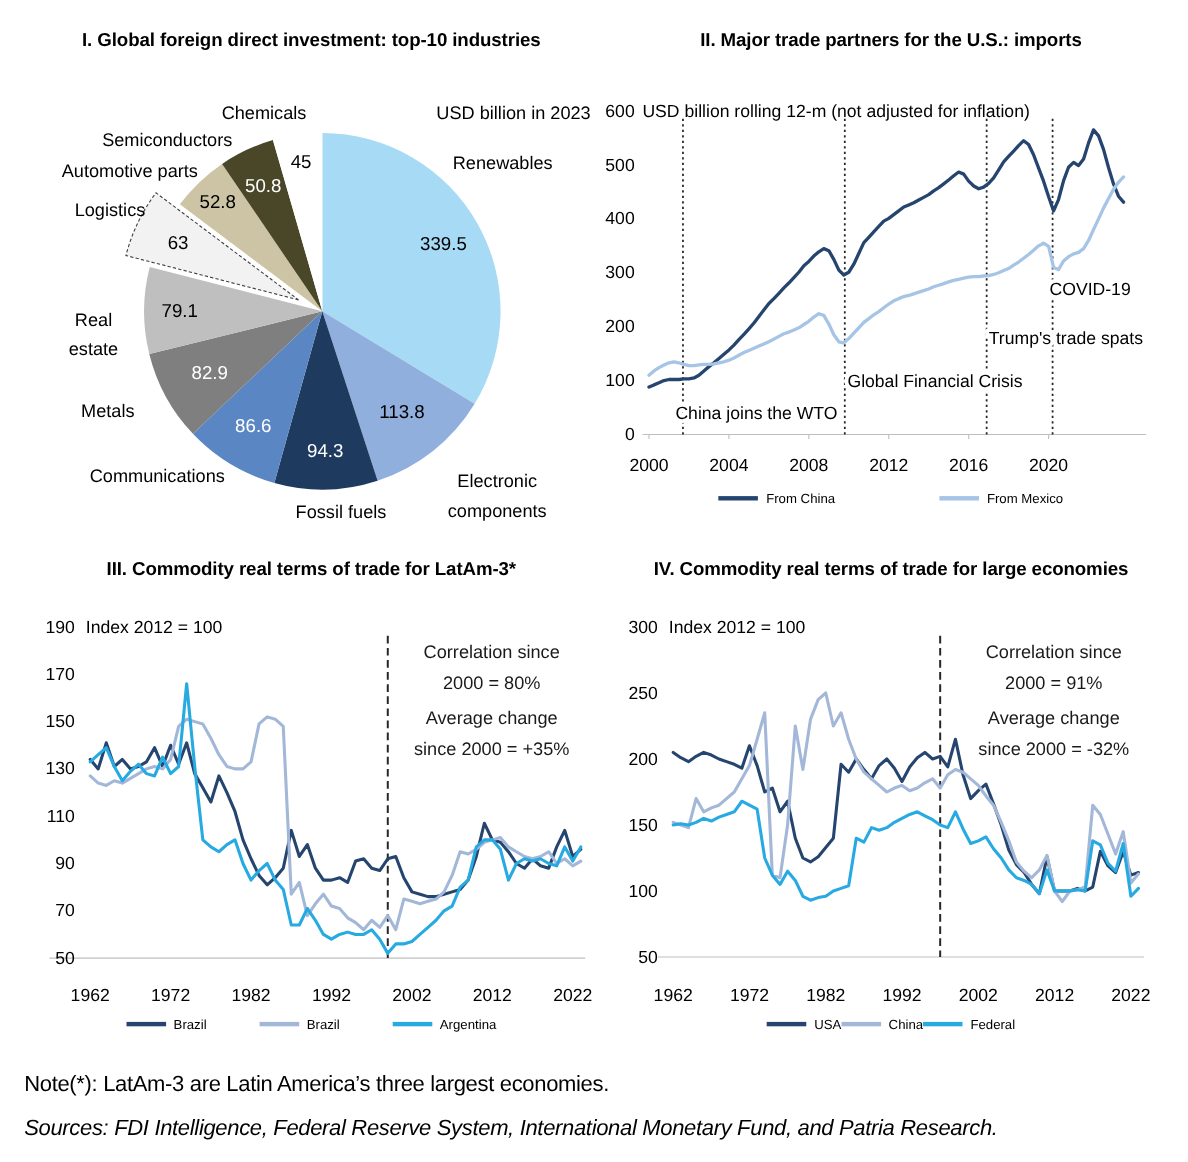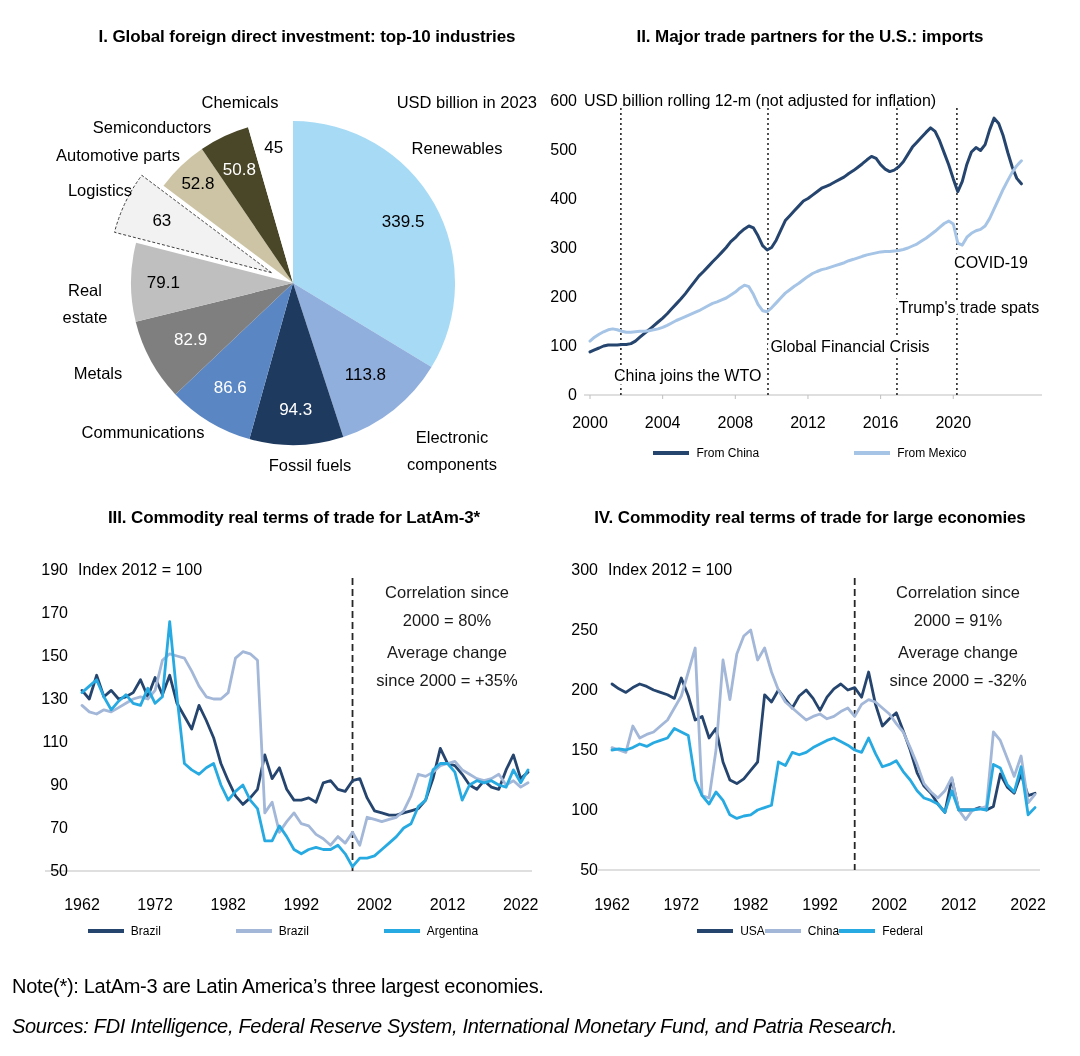--- a/index.html
+++ b/index.html
@@ -3,28 +3,28 @@
 <meta charset="utf-8">
 <style>
   html,body{margin:0;padding:0;background:#ffffff;}
   body{width:1080px;height:1056px;position:relative;font-family:"Liberation Sans",sans-serif;color:#000;overflow:hidden;}
   .panel-title{position:absolute;font-weight:bold;font-size:17px;text-align:center;letter-spacing:-0.1px;}
   svg{position:absolute;overflow:visible;}
   svg text{font-family:"Liberation Sans",sans-serif;}
   .legend{position:absolute;display:flex;justify-content:center;align-items:center;}
   .legend-item{display:flex;align-items:center;font-size:12px;white-space:nowrap;}
   .swatch{display:inline-block;width:36px;height:3.4px;margin-right:7px;}
-  .footer-line{position:absolute;left:12px;font-size:20px;letter-spacing:-0.3px;white-space:nowrap;}
+  .footer-line{position:absolute;left:22px;font-size:20px;letter-spacing:-0.3px;white-space:nowrap;}
 </style>
 </head>
 <body>
 
-<div class="panel-title" style="left:0;top:27px;width:566px;padding-left:24px;">I. Global foreign direct investment: top-10 industries</div>
+<div class="panel-title" style="left:0;top:27px;width:566px;">I. Global foreign direct investment: top-10 industries</div>
 <div class="panel-title" style="left:540px;top:27px;width:540px;">II. Major trade partners for the U.S.: imports</div>
-<div class="panel-title" style="left:11px;top:508px;width:566px;">III. Commodity real terms of trade for LatAm-3*</div>
+<div class="panel-title" style="left:0;top:508px;width:566px;">III. Commodity real terms of trade for LatAm-3*</div>
 <div class="panel-title" style="left:540px;top:508px;width:540px;">IV. Commodity real terms of trade for large economies</div>
 
 <svg id="chart-pie" width="566" height="430" style="left:0;top:50px;">
     <path d="M 293.0 233.0 L 293.0 71.0 A 162 162 0 0 1 431.5 317.1 Z" fill="#A7DAF5"></path>
     <text x="403.1266455217574" y="177.0405653179018" text-anchor="middle" font-size="17" fill="#000000">339.5</text>
     <path d="M 293.0 233.0 L 431.5 317.1 A 162 162 0 0 1 343.3 387.0 Z" fill="#90AFDD"></path>
     <text x="365.4514369568568" y="330.4094025956116" text-anchor="middle" font-size="17" fill="#000000">113.8</text>
     <path d="M 293.0 233.0 L 343.3 387.0 A 162 162 0 0 1 249.4 389.0 Z" fill="#1F3A5F"></path>
     <text x="295.71769514578625" y="365.33077112522733" text-anchor="middle" font-size="17" fill="#ffffff">94.3</text>
     <path d="M 293.0 233.0 L 249.4 389.0 A 162 162 0 0 1 175.4 344.4 Z" fill="#5A87C4"></path>
@@ -144,21 +144,21 @@
 <div id="legend-imports" class="legend" style="left:540px;top:446px;width:540px;gap:95px;">
     <div class="legend-item">
       <span class="swatch" style="background: rgb(37, 69, 111);"></span>
       <span>From China</span>
     </div>
     <div class="legend-item">
       <span class="swatch" style="background: rgb(166, 196, 230);"></span>
       <span>From Mexico</span>
     </div>
   </div>
-<div id="legend-latam" class="legend" style="left:0;top:924px;width:566px;gap:75px;">
+<div id="legend-latam" class="legend" style="left:0;top:924px;width:566px;gap:48px;">
     <div class="legend-item">
       <span class="swatch" style="background: rgb(37, 69, 111);"></span>
       <span>Brazil</span>
     </div>
     <div class="legend-item">
       <span class="swatch" style="background: rgb(163, 183, 216);"></span>
       <span>Brazil</span>
     </div>
     <div class="legend-item">
       <span class="swatch" style="background: rgb(39, 170, 225);"></span>

